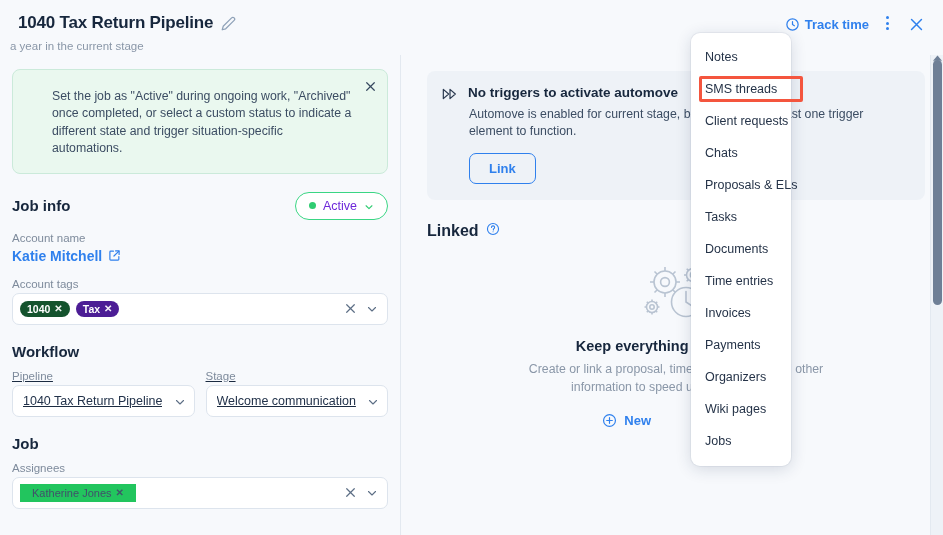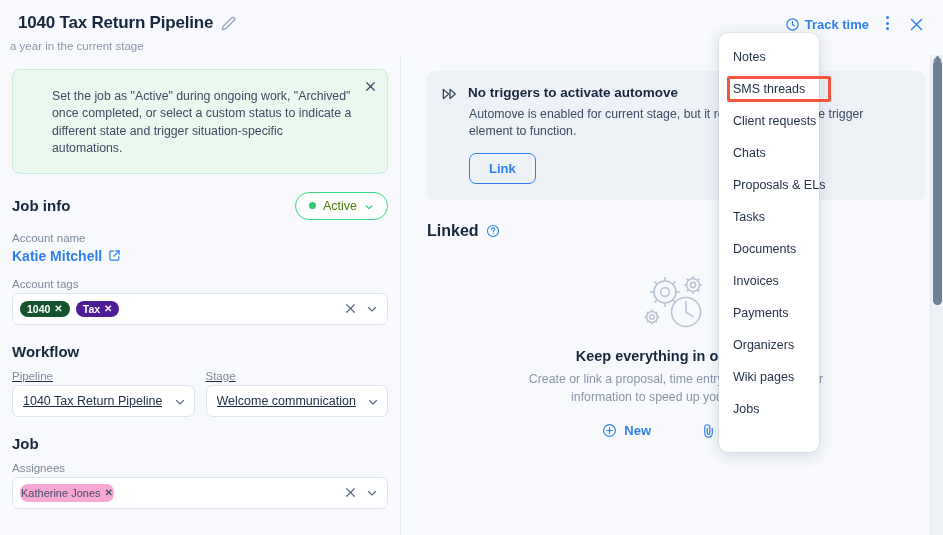--- a/index.html
+++ b/index.html
@@ -69,21 +69,21 @@
   }
 
   
   .section-head {
     display: flex; align-items: center; justify-content: space-between;
     margin-bottom: 12px;
   }
   .section-title { font-size: 15px; font-weight: bold; color: #17273d; }
   .status-pill {
     display: flex; align-items: center; gap: 7px;
-    border: 1.4px solid #3ad684; color: #4d7c0f; border-radius: 18px;
+    border: 1.4px solid #3ad684; color: #6d28d9; border-radius: 18px;
     padding: 6px 13px; font-size: 12.5px; cursor: pointer; background: #fff;
   }
   .status-dot { width: 7px; height: 7px; border-radius: 50%; background: #2ecc71; }
   .chev { width: 10px; height: 10px; display:block; }
 
   .field-label { font-size: 11.5px; color: #7e8b9c; margin-bottom: 3px; }
   .account-link {
     font-size: 14px; color: #2f80ed; font-weight: bold; cursor: pointer;
     display: inline-flex; align-items: center; gap: 6px;
   }
@@ -95,22 +95,22 @@
     height: 32px; padding: 0 6px 0 7px; gap: 6px;
   }
   .tag-input .tags { display: flex; gap: 6px; align-items: center; flex: 1; }
   .tag {
     display: inline-flex; align-items: center; gap: 4px;
     border-radius: 10px; padding: 2px 7px; font-size: 10.5px;
     font-weight: bold; color: #fff; white-space: nowrap;
   }
   .tag .tx { font-size: 10px; cursor: pointer; opacity: .95; }
   .tag-plain {
-    background: #f9a8d4; color: #41506a; font-weight: normal; font-size: 11px;
-    border-radius: 8px; padding: 3px 1px;
+    background: #22c55e; color: #41506a; font-weight: normal; font-size: 11px;
+    border-radius: 0; padding: 3px 12px;
   }
   .input-actions { display: flex; align-items: center; gap: 9px; padding-right: 3px; }
   .icon-btn { cursor: pointer; line-height: 0; }
 
   .row2 { display: flex; gap: 11px; text-decoration: underline; }
   .row2 > div { flex: 1; }
   .select {
     display: flex; align-items: center; justify-content: space-between;
     background: #fff; border: 1px solid #dde4ed; border-radius: 7px;
     height: 32px; padding: 0 10px; font-size: 12.5px; color: #22324a; cursor: pointer;
@@ -127,38 +127,38 @@
   .am-head { display: flex; gap: 9px; align-items: flex-start; }
   .am-title { font-size: 13.5px; font-weight: bold; color: #17273d; }
   .am-body { margin-left: 28px; font-size: 12.3px; color: #3c4d63; line-height: 1.42; margin-top: 4px; }
   .am-btn {
     margin-left: 28px; margin-top: 12px;
     display: inline-block; border: 1.4px solid #2f80ed; color: #2f80ed;
     border-radius: 7px; padding: 7px 19px; font-size: 13px; font-weight: bold;
     background: transparent; cursor: pointer;
   }
 
-  .linked-head { display: flex; align-items: center; gap: 7px; margin-bottom: 22px; }
+  .linked-head { display: flex; align-items: flex-start; gap: 7px; margin-bottom: 12px; }
   .linked-title { font-size: 16px; font-weight: bold; color: #17273d; }
 
   .empty-state { text-align: center; padding-top: 10px; }
   .empty-title { font-size: 14.5px; font-weight: bold; color: #17273d; margin-top: 14px; }
   .empty-sub { font-size: 12.3px; color: #8a97a8; line-height: 1.45; margin-top: 7px; max-width: 330px; margin-left:auto; margin-right:auto;}
   .empty-actions { display: flex; gap: 50px; justify-content: center; margin-top: 16px; }
   .empty-act {
     display: flex; align-items: center; gap: 7px;
     color: #2f80ed; font-size: 13px; font-weight: bold; cursor: pointer;
   }
 
   
   .menu {
-    position: absolute; top: 33px; left: 719px; width: 100px;
+    position: absolute; top: 33px; left: 691px; width: 100px;
     background: #fff; border-radius: 9px;
     box-shadow: 0 3px 16px rgba(25,45,80,.16), 0 0 0 1px rgba(25,45,80,.05);
-    padding: 8px 0 27px; z-index: 40;
+    padding: 8px 0 9px; z-index: 40;
   }
   .menu-item {
     padding: 9px 14px; font-size: 12.5px; color: #253348; cursor: pointer;
     white-space: nowrap; position: relative;
   }
   .menu-item.highlight::after {
     content: ""; position: absolute; left: 8px; right: -12px; top: 3px; bottom: 3px;
     border: 3px solid #f4553e; border-radius: 2px; pointer-events: none;
   }
 
@@ -405,20 +405,21 @@
   </div>
 
   <div class="menu">
     <div class="menu-item">Notes</div>
     <div class="menu-item highlight">SMS threads</div>
     <div class="menu-item">Client requests</div>
     <div class="menu-item">Chats</div>
     <div class="menu-item">Proposals &amp; ELs</div>
     <div class="menu-item">Tasks</div>
     <div class="menu-item">Documents</div>
+    <div class="menu-item">Time entries</div>
     <div class="menu-item">Invoices</div>
     <div class="menu-item">Payments</div>
     <div class="menu-item">Organizers</div>
     <div class="menu-item">Wiki pages</div>
     <div class="menu-item">Jobs</div>
   </div>
 
   <div class="scrollbar">
     <div class="scroll-arrow">
       <svg width="9" height="6" viewBox="0 0 12 7" fill="#6e7f96">

